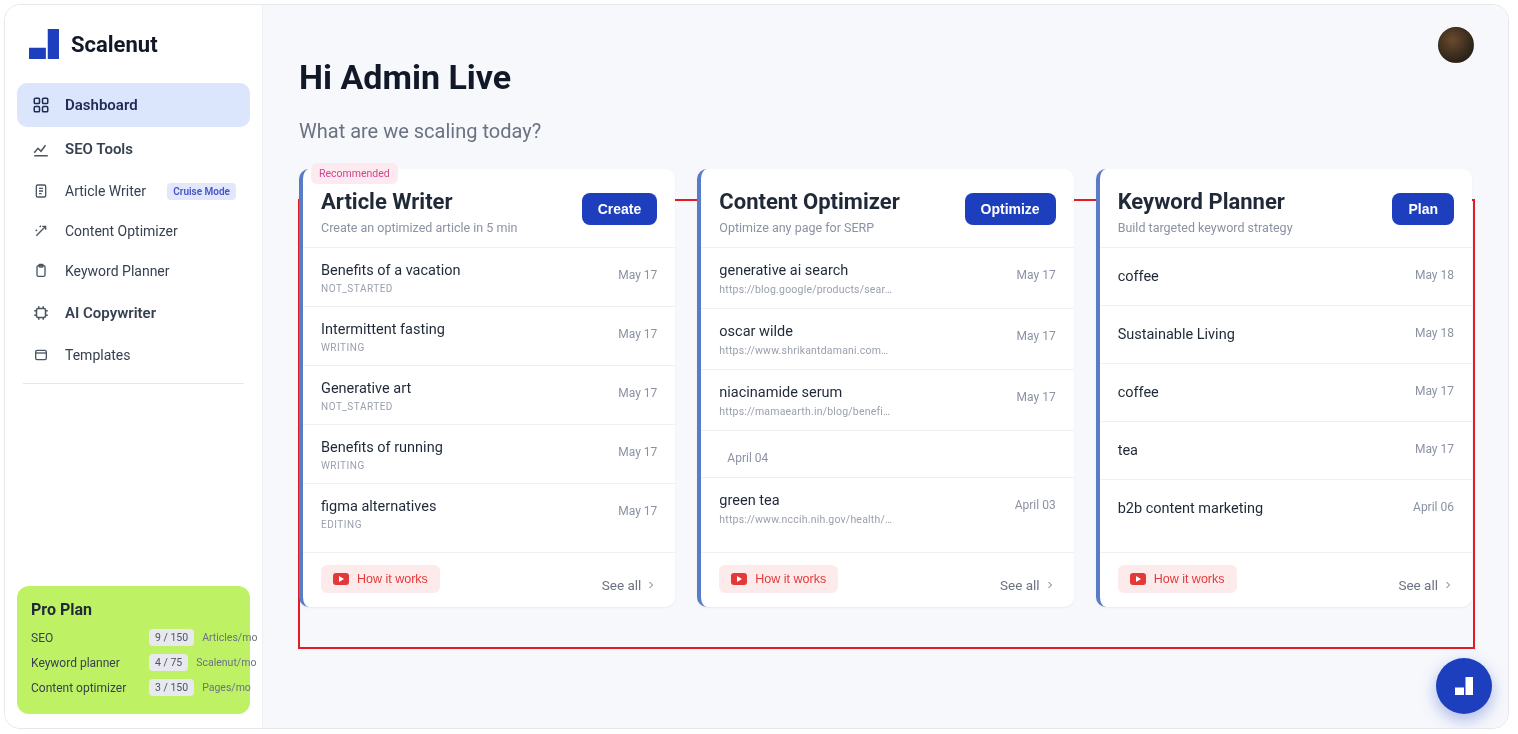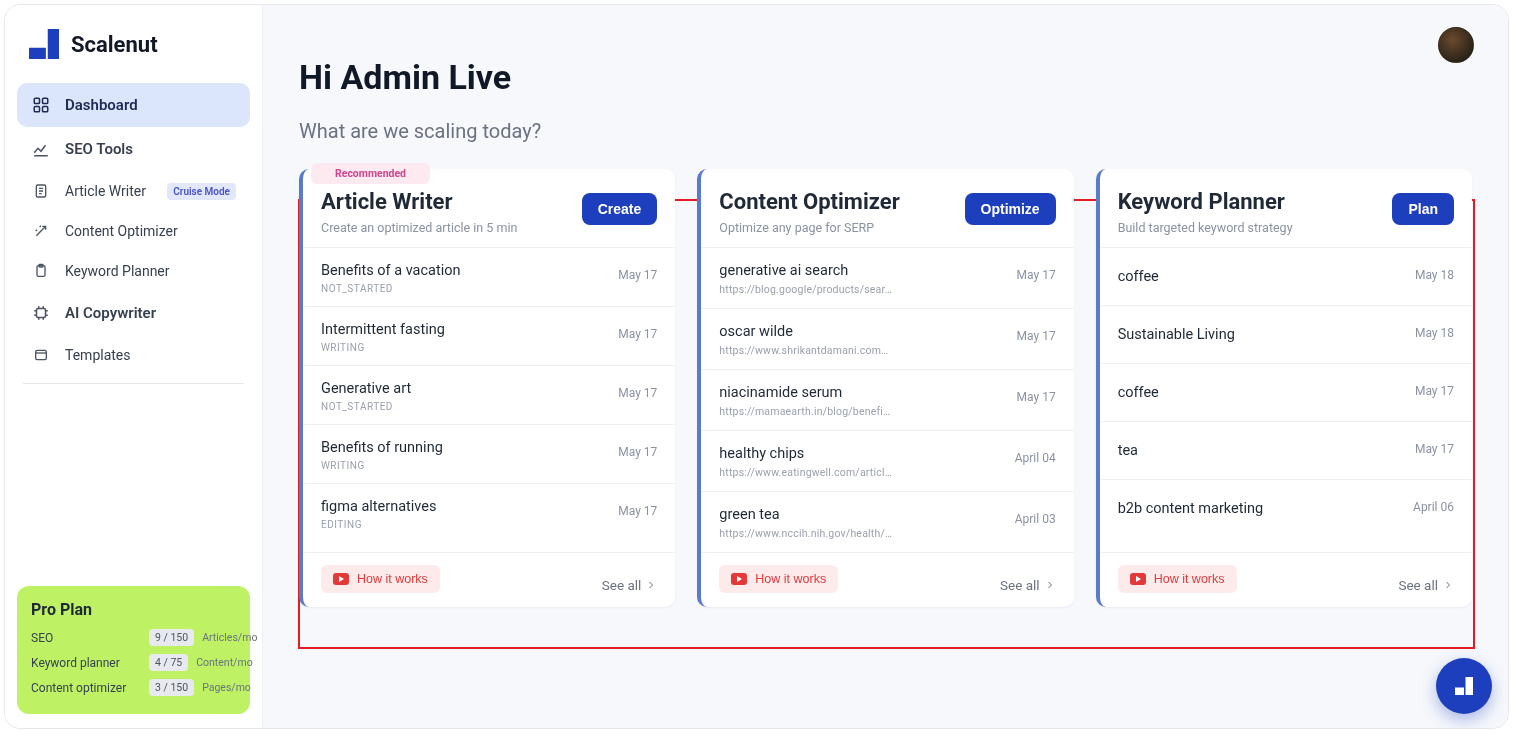--- a/index.html
+++ b/index.html
@@ -180,23 +180,23 @@
     flex-direction: column;
     min-height: 438px;
   }
   .card-rec-badge {
     position: absolute;
     top: -6px;
     left: 8px;
     background: #fdeaf1;
     color: #d0458c;
     border-radius: 6px;
-    padding: 4px 24px;
+    padding: 4px 8px;
     font-size: 10.5px;
-    font-weight: 700;
+    font-weight: 400;
   }
   .card-header {
     display: flex;
     align-items: flex-start;
     justify-content: space-between;
     padding: 20px 18px 12px 18px;
   }
   .card-header .card-title { font-size: 22px; font-weight: 700; color:#1f2937; }
   .card-header .card-desc { font-size: 12.5px; color: #8b92a3; margin-top: 6px;}
   .primary-btn {
@@ -399,21 +399,21 @@
     <div class="plan-card">
       <div class="plan-title">Pro Plan</div>
       <div class="plan-row">
         <span class="plan-label">SEO</span>
         <span class="plan-used">9 / 150</span>
         <span class="plan-unit">Articles/mo</span>
       </div>
       <div class="plan-row">
         <span class="plan-label">Keyword planner</span>
         <span class="plan-used">4 / 75</span>
-        <span class="plan-unit">Content/mo</span>
+        <span class="plan-unit">Scalenut/mo</span>
       </div>
       <div class="plan-row">
         <span class="plan-label">Content optimizer</span>
         <span class="plan-used">3 / 150</span>
         <span class="plan-unit">Pages/mo</span>
       </div>
     </div>
   </aside>
 
   <main class="main">
@@ -509,24 +509,20 @@
             <div class="item-date">May 17</div>
           </div>
           <div class="card-item">
             <div class="item-left">
                 <div class="item-title">niacinamide serum</div>
                 <div class="item-sub">https://mamaearth.in/blog/benefi…</div>
               </div>
             <div class="item-date">May 17</div>
           </div>
           <div class="card-item">
-            <div class="item-left">
-                <div class="item-title">healthy chips</div>
-                <div class="item-sub">https://www.eatingwell.com/articl…</div>
-              </div>
             <div class="item-date">April 04</div>
           </div>
           <div class="card-item">
             <div class="item-left">
                 <div class="item-title">green tea</div>
                 <div class="item-sub">https://www.nccih.nih.gov/health/…</div>
               </div>
             <div class="item-date">April 03</div>
           </div>
         </div>

